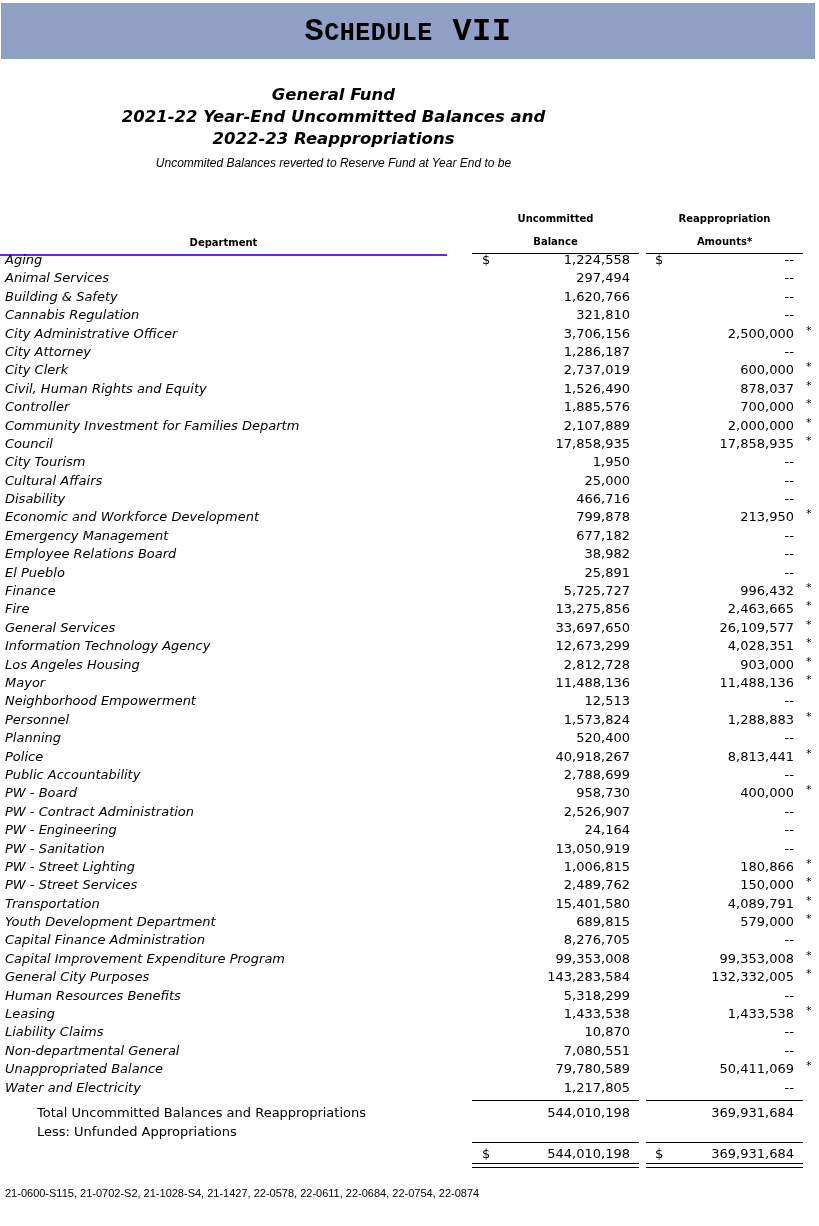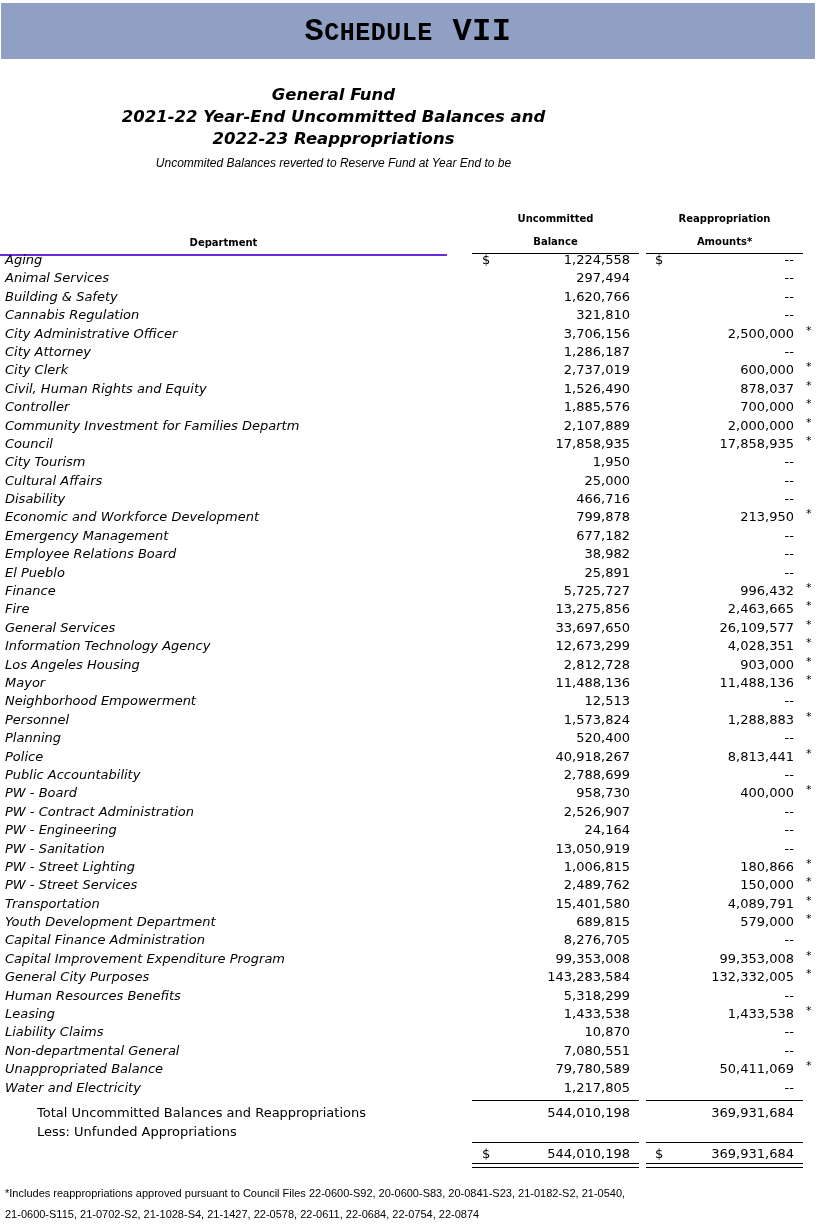--- a/index.html
+++ b/index.html
@@ -358,15 +358,14 @@
   <span class="dollar1">$</span>
   <span class="bal">544,010,198</span>
   <span class="dollar2">$</span>
   <span class="re">369,931,684</span>
 </div>
 
 <div class="dline" style="left:472px; top:1163px; width:167px;"></div>
 <div class="dline" style="left:646px; top:1163px; width:157px;"></div>
 
 <div class="foot">
-  <div>*Includes reappropriations approved pursuant to Council Files 22-0600-S92, 20-0600-S83, 20-0841-S23, 21-0182-S2, 21-0540,</div>
   <div>21-0600-S115, 21-0702-S2, 21-1028-S4, 21-1427, 22-0578, 22-0611, 22-0684, 22-0754, 22-0874</div>
 </div>
 
 </body></html>

